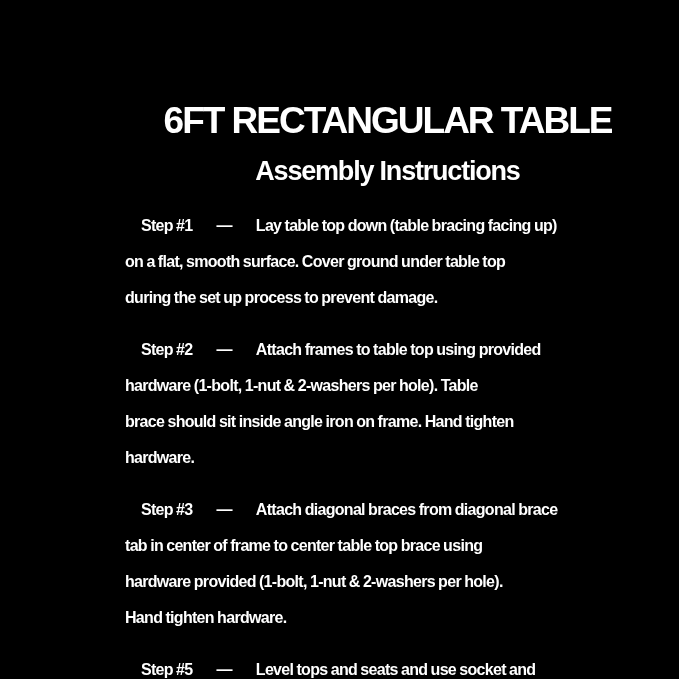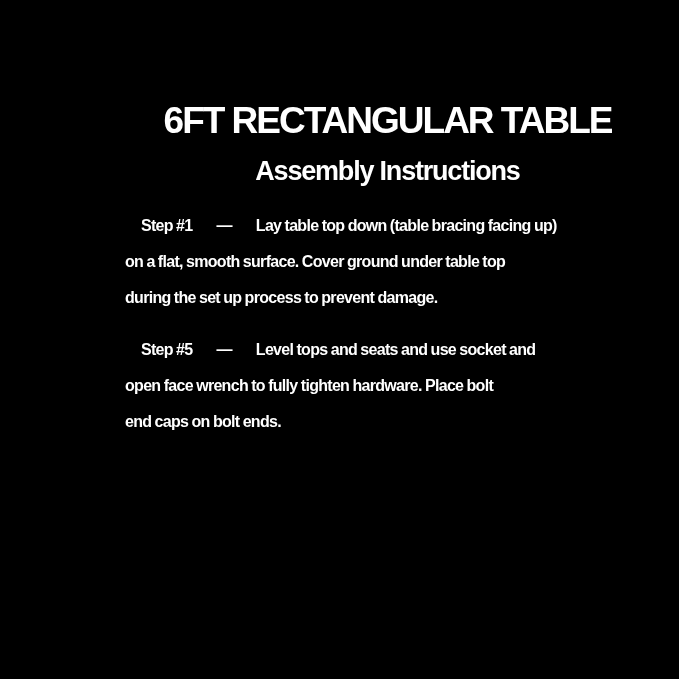--- a/index.html
+++ b/index.html
@@ -65,21 +65,33 @@
   </div>
 
   <div class="steps">
 
     <p class="step">
       <span class="step-label">Step #1</span><span class="step-dash">—</span><span class="step-text">Lay table top down (table bracing facing up)
 on a flat, smooth surface. Cover ground under table top
 during the set up process to prevent damage.</span>
     </p>
 
+    <p class="step">
+      <span class="step-label">Step #2</span><span class="step-dash">—</span><span class="step-text">Attach frames to table top using provided
+hardware (1-bolt, 1-nut &amp; 2-washers per hole). Table
+brace should sit inside angle iron on frame. Hand tighten
+hardware.</span>
+    </p>
 
+    <p class="step">
+      <span class="step-label">Step #3</span><span class="step-dash">—</span><span class="step-text">Attach diagonal braces from diagonal brace
+tab in center of frame to center table top brace using
+hardware provided (1-bolt, 1-nut &amp; 2-washers per hole).
+Hand tighten hardware.</span>
+    </p>
 
 
     <p class="step">
       <span class="step-label">Step #5</span><span class="step-dash">—</span><span class="step-text">Level tops and seats and use socket and
 open face wrench to fully tighten hardware. Place bolt
 end caps on bolt ends.</span>
     </p>
 
   </div>
 </div>

